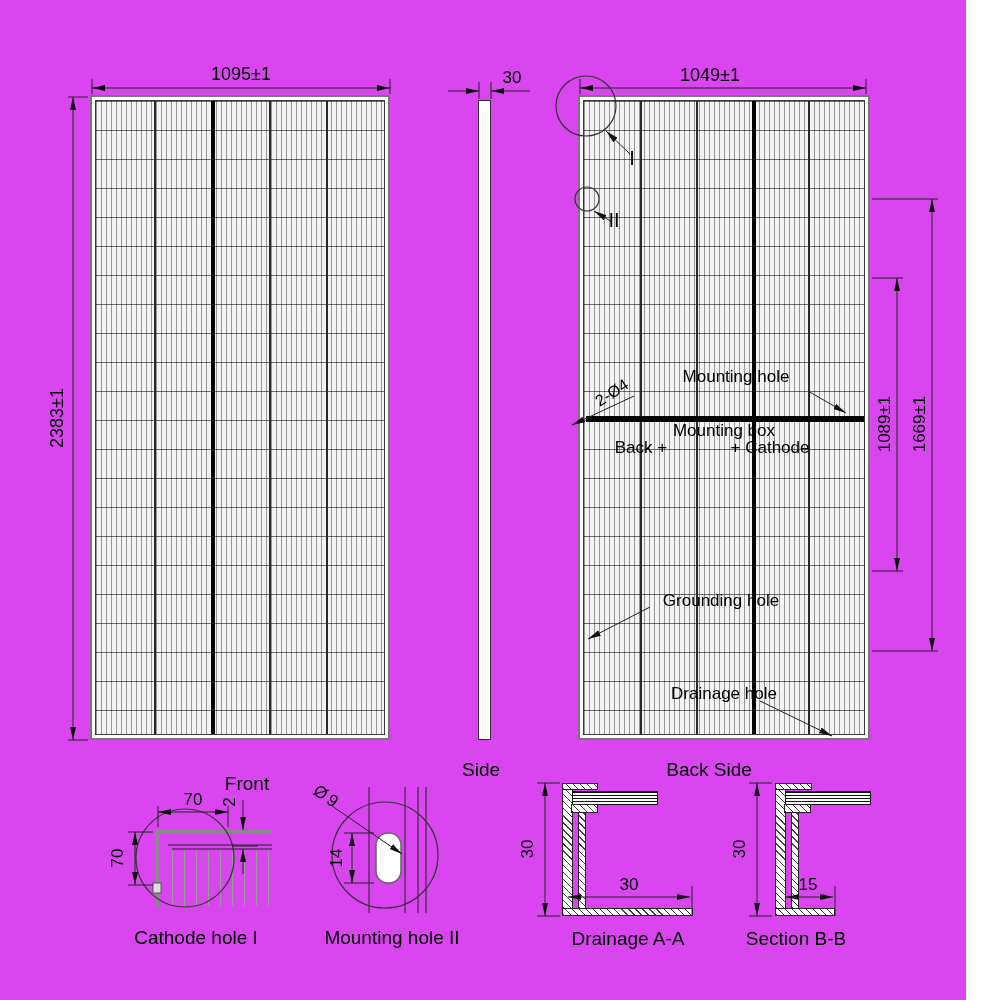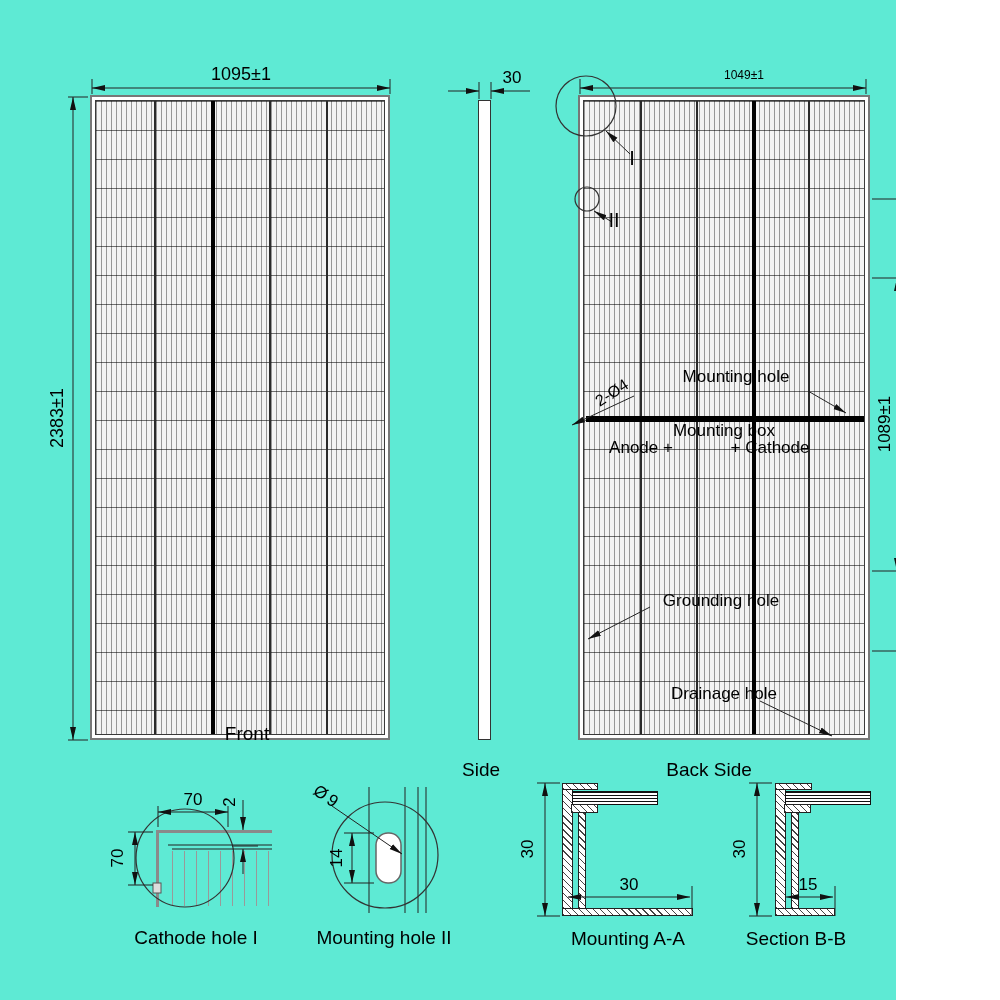--- a/index.html
+++ b/index.html
@@ -1,16 +1,16 @@
 <!DOCTYPE html>
 <html><head>
 <meta charset="utf-8">
 <style>
   html,body{margin:0;padding:0;background:#fff;}
-  #canvas{position:relative;width:896px;height:1000px;background:#5eead4;overflow:hidden;
+  #canvas{position:relative;width:966px;height:1000px;background:#d946ef;overflow:hidden;
           font-family:"Liberation Sans",sans-serif;color:#000;}
   .panel{position:absolute;box-sizing:border-box;border:2px solid #777;background:#fff;}
   .cells{position:absolute;inset:3px;border:1px solid #3a3a3a;background-color:#f3f3f3;
     background-image:
       repeating-linear-gradient(90deg, rgba(0,0,0,0.38) 0 1px, rgba(0,0,0,0) 1px 5px),
       repeating-linear-gradient(180deg, rgba(0,0,0,0.55) 0 1px, rgba(0,0,0,0) 1px 29px);}
   .col-div{position:absolute;top:0;bottom:0;width:2px;background:#2a2a2a;}
   .col-div.thick{width:4px;background:#000;}
   .side-bar{position:absolute;box-sizing:border-box;border:1px solid #333;background:#fff;}
   .jbox{position:absolute;background:#000;}
@@ -165,46 +165,46 @@
         <line x1="772" y1="916" x2="749" y2="916"></line>
       <line x1="757" y1="783" x2="757" y2="916" marker-start="url(#arr)" marker-end="url(#arr)"></line>
       <line x1="786" y1="897" x2="833" y2="897" marker-start="url(#arr)" marker-end="url(#arr)"></line>
       <line x1="835" y1="886" x2="835" y2="916"></line>
     </g>
   </svg>
 
   <span class="t" style="left:241px;top:74px;font-size:18px">1095±1</span>
   <span class="t r90" style="left:57px;top:418px;font-size:18px">2383±1</span>
   <span class="t" style="left:512px;top:77px">30</span>
-  <span class="t" style="left:744px;top:75px;font-size:12px">1049±1</span>
+  <span class="t" style="left:710px;top:75px;font-size:18px">1049±1</span>
   <span class="t r90" style="left:884px;top:424px">1089±1</span>
   <span class="t r90" style="left:919px;top:424px">1669±1</span>
 
   <span class="t rn33" style="left:612px;top:393px;font-size:16px">2-Ø4</span>
   <span class="t" style="left:736px;top:376px">Mounting hole</span>
   <span class="t" style="left:724px;top:430px">Mounting box</span>
-  <span class="t" style="left:641px;top:447px">Anode +</span>
+  <span class="t" style="left:641px;top:447px">Back +</span>
   <span class="t" style="left:770px;top:447px">+ Cathode</span>
   <span class="t" style="left:721px;top:600px">Grounding hole</span>
   <span class="t" style="left:724px;top:693px">Drainage hole</span>
   <span class="t big" style="left:632px;top:158px">I</span>
   <span class="t big" style="left:614px;top:220px">II</span>
 
-  <span class="t cap" style="left:247px;top:733px">Front</span>
+  <span class="t cap" style="left:247px;top:783px">Front</span>
   <span class="t cap" style="left:481px;top:769px">Side</span>
   <span class="t cap" style="left:709px;top:769px">Back Side</span>
 
   <span class="t" style="left:193px;top:799px">70</span>
   <span class="t r90" style="left:117px;top:858px">70</span>
   <span class="t r90" style="left:229px;top:802px">2</span>
   <span class="t rp35" style="left:327px;top:797px">Ø9</span>
   <span class="t r90" style="left:336px;top:858px">14</span>
   <span class="t r90" style="left:527px;top:849px">30</span>
   <span class="t" style="left:629px;top:884px">30</span>
   <span class="t r90" style="left:739px;top:849px">30</span>
   <span class="t" style="left:808px;top:884px">15</span>
 
   <span class="t cap" style="left:196px;top:937px">Cathode hole I</span>
-  <span class="t cap" style="left:384px;top:937px">Mounting hole II</span>
-  <span class="t cap" style="left:628px;top:938px">Mounting A-A</span>
+  <span class="t cap" style="left:392px;top:937px">Mounting hole II</span>
+  <span class="t cap" style="left:628px;top:938px">Drainage A-A</span>
   <span class="t cap" style="left:796px;top:938px">Section B-B</span>
 
 </div>
 
 </body></html>

